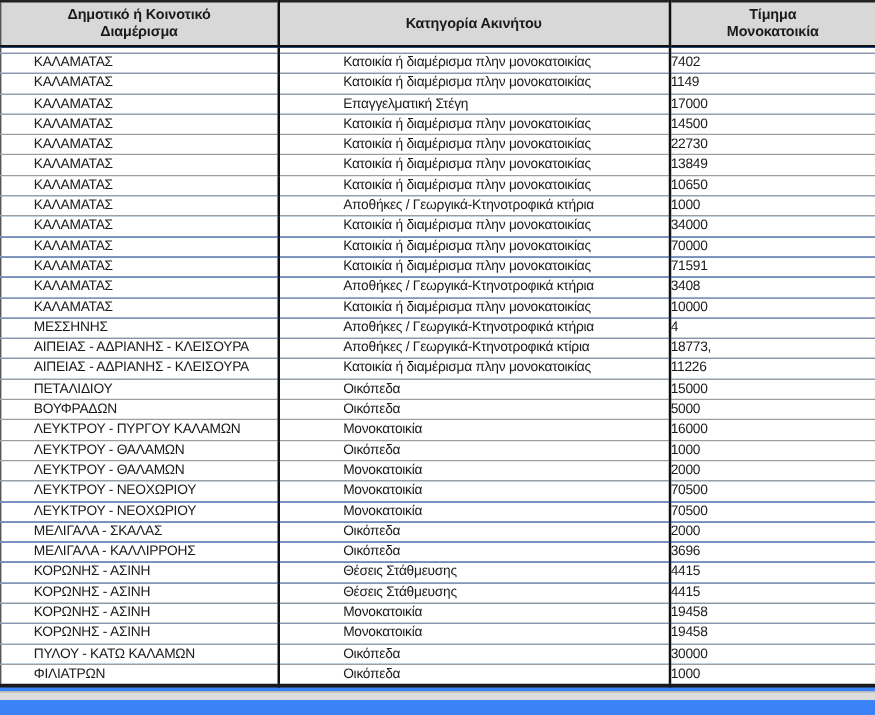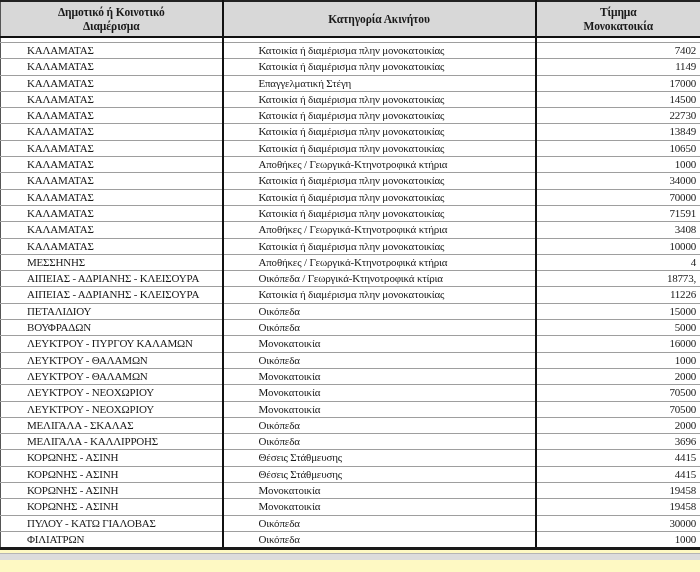--- a/index.html
+++ b/index.html
@@ -1,18 +1,18 @@
 <!DOCTYPE html>
 <html><head>
 <meta charset="utf-8">
 <style>
   html, body { margin: 0; padding: 0; background: #ffffff; }
   .page {
-    width: 700px; height: 572px; overflow: hidden; background: #fef9c3;
-    font-family: Liberation Serif, serif; color: #1a1a1a;
+    width: 700px; height: 572px; overflow: hidden; background: #3b82f6;
+    font-family: Liberation Sans, sans-serif; color: #1a1a1a;
   }
   table.fees {
     width: 700px; border-collapse: collapse; table-layout: fixed;
     border-top: 2px solid #222; border-left: 1px solid #555; border-right: 1px solid #888;
     border-bottom: 3px solid #1a1a1a;
   }
   col.c1 { width: 222px; } col.c2 { width: 313px; } col.c3 { width: 165px; }
   th {
     background: #d8d8d8; font-weight: bold; font-size: 11.5px; line-height: 1.25;
     letter-spacing: -0.1px; text-align: center; vertical-align: middle;
@@ -22,22 +22,22 @@
   th.h1 .hdr-wrap { max-width: 145px; }
   th.h3 .hdr-wrap { max-width: 92px; }
   th.h2, th.h3, td.c2, td.c3, tr.gap-row td.g2, tr.gap-row td.g3 { border-left: 2px solid #111; }
   tr.gap-row td { height: 4px; padding: 0; border-bottom: 1px solid #9e9e9e; background: #fff; }
   td {
     font-size: 11px; letter-spacing: -0.2px; height: 15.3px; line-height: 15.3px;
     padding: 0; white-space: nowrap; overflow: hidden; vertical-align: middle;
     border-bottom: 1px solid #9e9e9e; background: #ffffff;
   }
   td.c1 { padding-left: 26px; }
-  td.c2 { padding-left: 35px; }
-  td.c3 { text-align: right; padding-right: 4px; }
+  td.c2 { padding-left: 51px; }
+  td.c3 { text-align: left; padding-right: 4px; }
   .bottom-strip {
     height: 6px; background: #dcdcdc; border-top: 1px solid #b5b5b5; margin-top: 3px;
   }
 </style>
 </head>
 <body>
 
 <div class="page">
   <table class="fees">
     <colgroup>
@@ -129,21 +129,21 @@
     <td class="c2">Κατοικία ή διαμέρισμα πλην μονοκατοικίας</td>
     <td class="c3">10000</td>
   </tr>
         <tr>
     <td class="c1">ΜΕΣΣΗΝΗΣ</td>
     <td class="c2">Αποθήκες / Γεωργικά-Κτηνοτροφικά κτήρια</td>
     <td class="c3">4</td>
   </tr>
         <tr>
     <td class="c1">ΑΙΠΕΙΑΣ - ΑΔΡΙΑΝΗΣ - ΚΛΕΙΣΟΥΡΑ</td>
-    <td class="c2">Οικόπεδα / Γεωργικά-Κτηνοτροφικά κτίρια</td>
+    <td class="c2">Αποθήκες / Γεωργικά-Κτηνοτροφικά κτίρια</td>
     <td class="c3">18773,</td>
   </tr>
         <tr>
     <td class="c1">ΑΙΠΕΙΑΣ - ΑΔΡΙΑΝΗΣ - ΚΛΕΙΣΟΥΡΑ</td>
     <td class="c2">Κατοικία ή διαμέρισμα πλην μονοκατοικίας</td>
     <td class="c3">11226</td>
   </tr>
         <tr>
     <td class="c1">ΠΕΤΑΛΙΔΙΟΥ</td>
     <td class="c2">Οικόπεδα</td>
@@ -203,21 +203,21 @@
     <td class="c1">ΚΟΡΩΝΗΣ - ΑΣΙΝΗ</td>
     <td class="c2">Μονοκατοικία</td>
     <td class="c3">19458</td>
   </tr>
         <tr>
     <td class="c1">ΚΟΡΩΝΗΣ - ΑΣΙΝΗ</td>
     <td class="c2">Μονοκατοικία</td>
     <td class="c3">19458</td>
   </tr>
         <tr>
-    <td class="c1">ΠΥΛΟΥ - ΚΑΤΩ ΓΙΑΛΟΒΑΣ</td>
+    <td class="c1">ΠΥΛΟΥ - ΚΑΤΩ ΚΑΛΑΜΩΝ</td>
     <td class="c2">Οικόπεδα</td>
     <td class="c3">30000</td>
   </tr>
         <tr>
     <td class="c1">ΦΙΛΙΑΤΡΩΝ</td>
     <td class="c2">Οικόπεδα</td>
     <td class="c3">1000</td>
   </tr>
       </tbody>
   </table>

